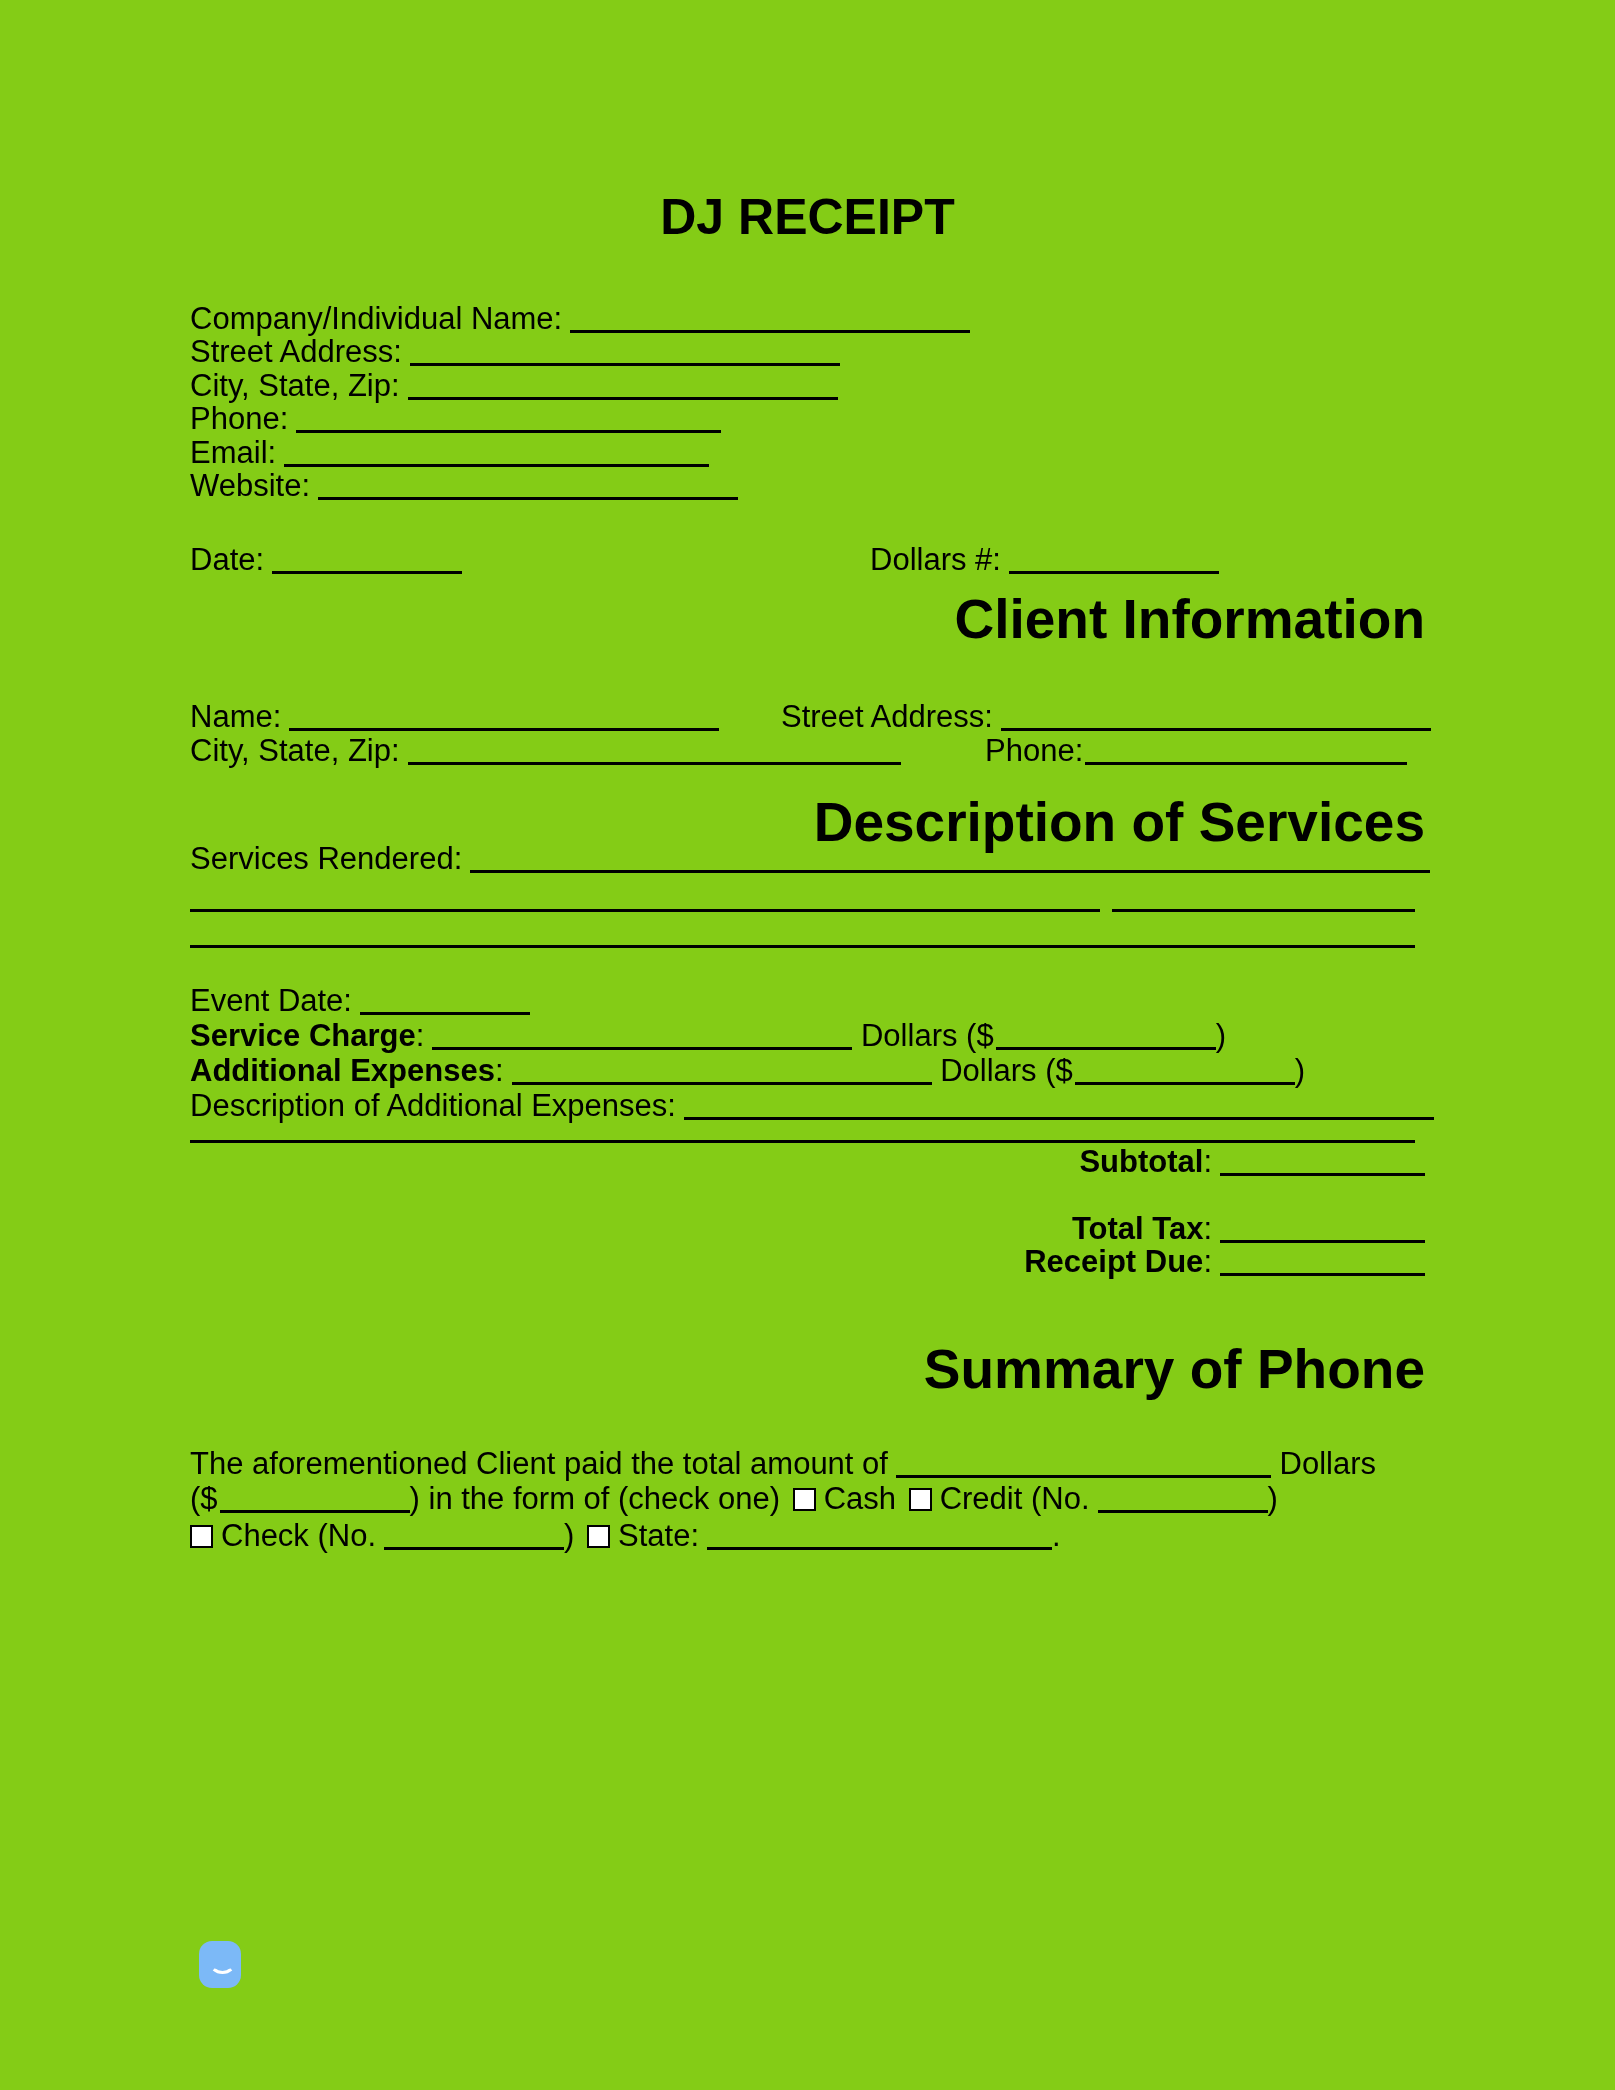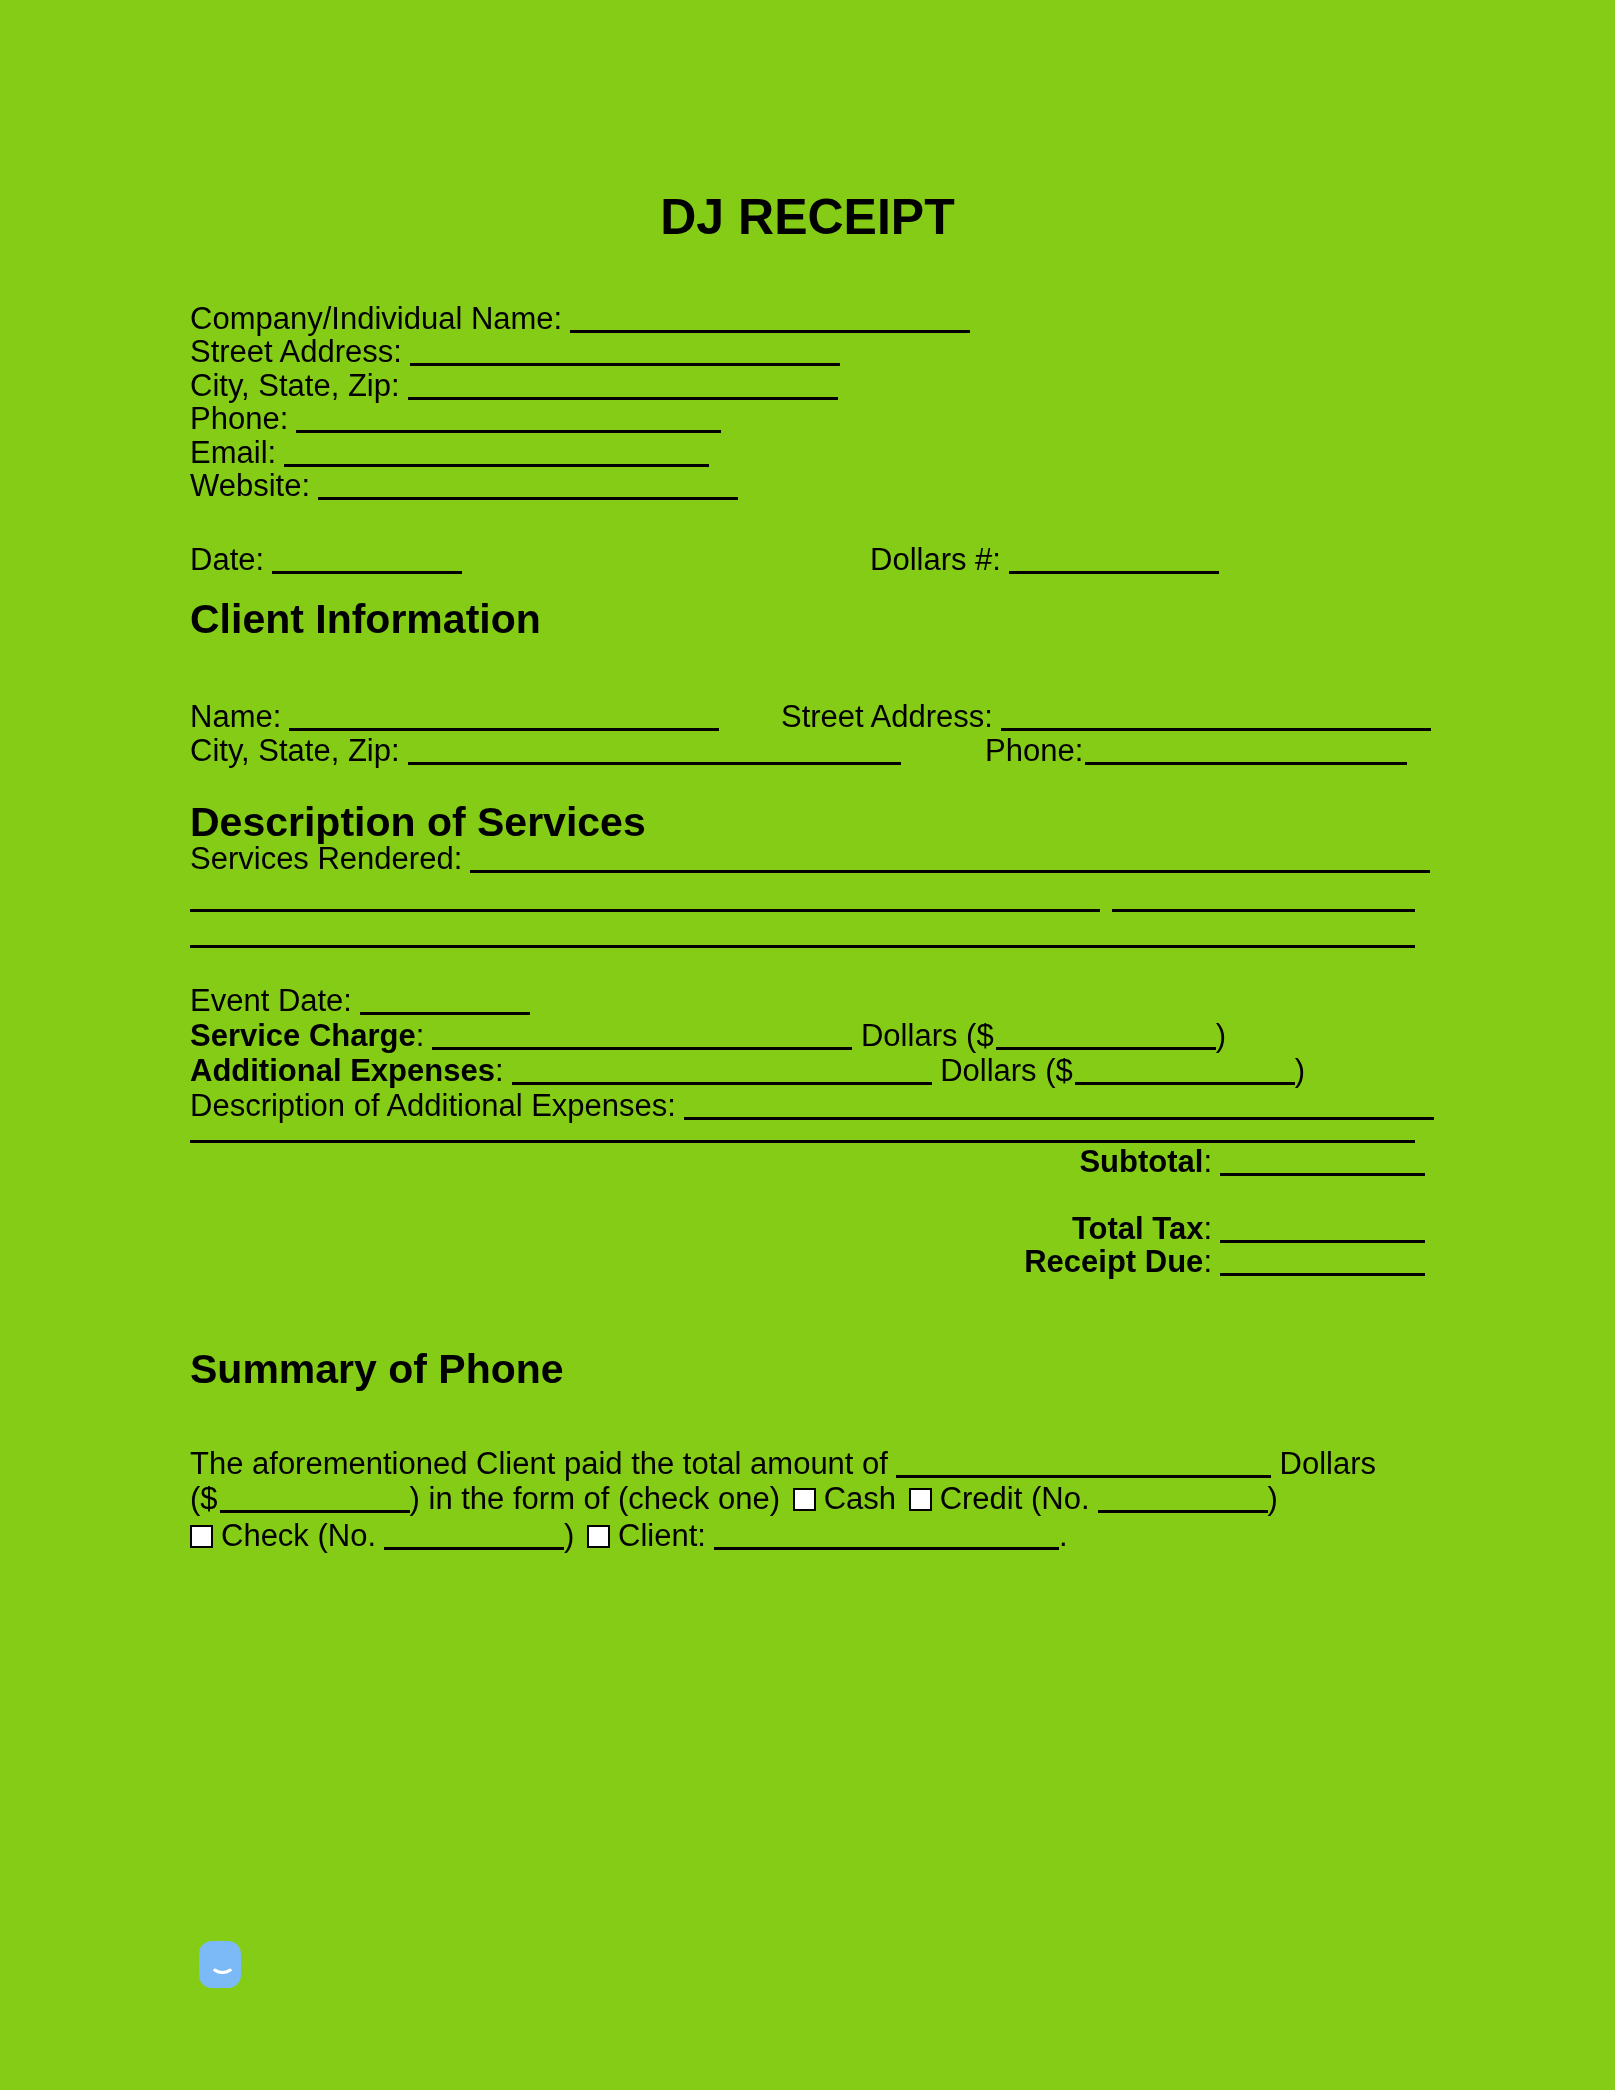--- a/index.html
+++ b/index.html
@@ -15,22 +15,22 @@
     position:absolute;
     left:190px;right:190px;
     font-size:31px;line-height:34px;
     white-space:nowrap;
   }
   .title{
     font-size:50px;line-height:52px;font-weight:bold;
     text-align:center;
   }
   .heading{
-    font-size:41px;line-height:44px;font-weight:bold;
-    text-align:left;
+    font-size:55px;line-height:44px;font-weight:bold;
+    text-align:right;
   }
   .b{font-weight:bold;}
   .fl{ 
     display:inline-block;
     border-bottom:3px solid #000;
     height:1px;
     position:relative;top:4px;
     margin-left:8px;
   }
   .fl.nogap{margin-left:2px;}
@@ -166,21 +166,21 @@
   </div>
 
   <div class="row" style="top:1482px">
     <span>($</span><span class="fl nogap" style="width:190px"></span><span>) in the form of (check one)</span>
     <span class="cb"></span><span>Cash</span>
     <span class="cb"></span><span>Credit (No.</span><span class="fl" style="width:170px"></span><span>)</span>
   </div>
 
   <div class="row" style="top:1519px">
     <span class="cb" style="margin-left:0"></span><span>Check (No.</span><span class="fl" style="width:180px"></span><span>)</span>
-    <span class="cb"></span><span>Client:</span><span class="fl" style="width:345px"></span><span>.</span>
+    <span class="cb"></span><span>State:</span><span class="fl" style="width:345px"></span><span>.</span>
   </div>
 
 
   <div class="logo" id="brand-logo" style="background: rgb(124, 185, 247);">
     <span class="smile"></span>
   </div>
 
 </div>
 
 </body></html>

